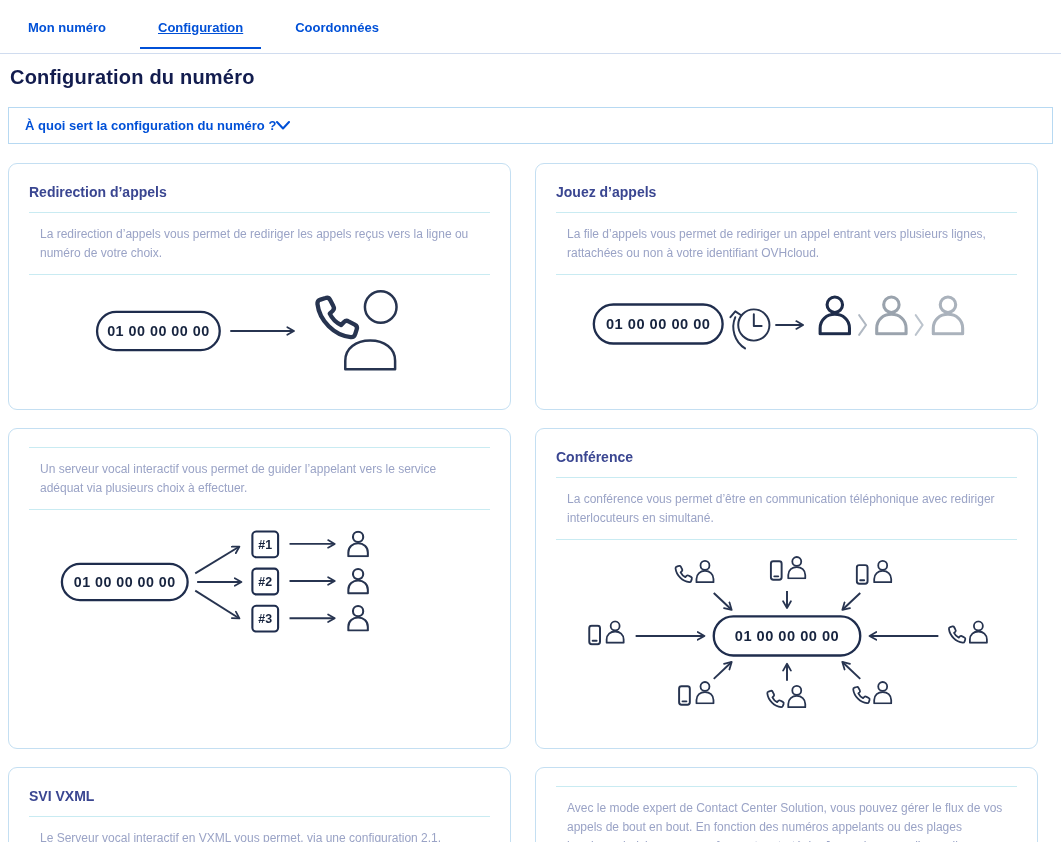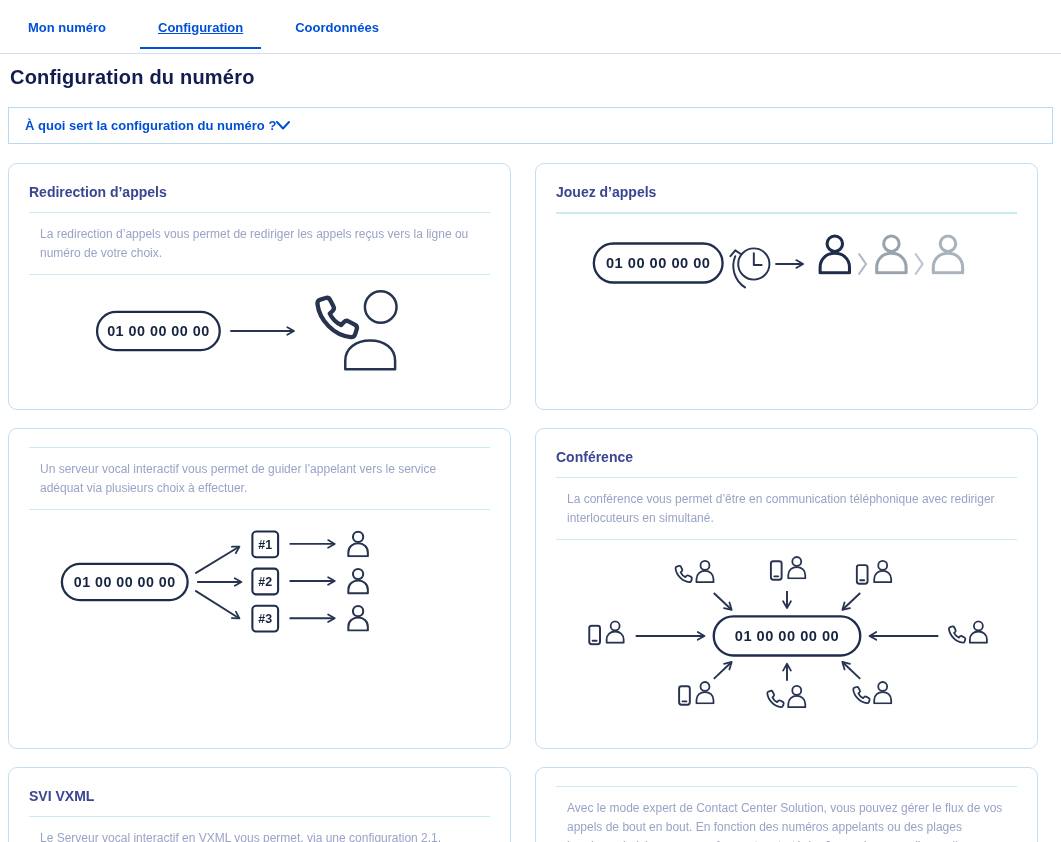--- a/index.html
+++ b/index.html
@@ -113,20 +113,21 @@
             <path d="M262 88 v-9 c0,-13 11,-21 26,-21 s26,8 26,21 v9 z"></path>
           </g>
           <use href="#i-handset" x="226" y="8" width="54" height="54" color="#273450"></use>
         </svg>
       </div>
     </div>
 
     <div class="card">
       <div class="card-title">Jouez d’appels</div>
       <hr class="hr">
+      <p class="card-desc">La file d’appels vous permet de rediriger un appel entrant vers plusieurs lignes, rattachées ou non à votre identifiant OVHcloud.</p>
       <hr class="hr">
       <div class="illus">
         <svg width="400" height="80" viewBox="0 0 400 82">
           <g>
             <rect x="2" y="20" width="132" height="40" rx="20" fill="none" stroke="#1f2d4d" stroke-width="2.4"></rect>
             <text class="pill-num" x="68" y="45" text-anchor="middle">01 00 00 00 00</text>
           </g>
           <g fill="none" stroke="#273450" stroke-width="2" stroke-linecap="round" stroke-linejoin="round">
             <circle cx="166" cy="41" r="16"></circle>
             <polyline points="166,30 166,42 174,42"></polyline>

